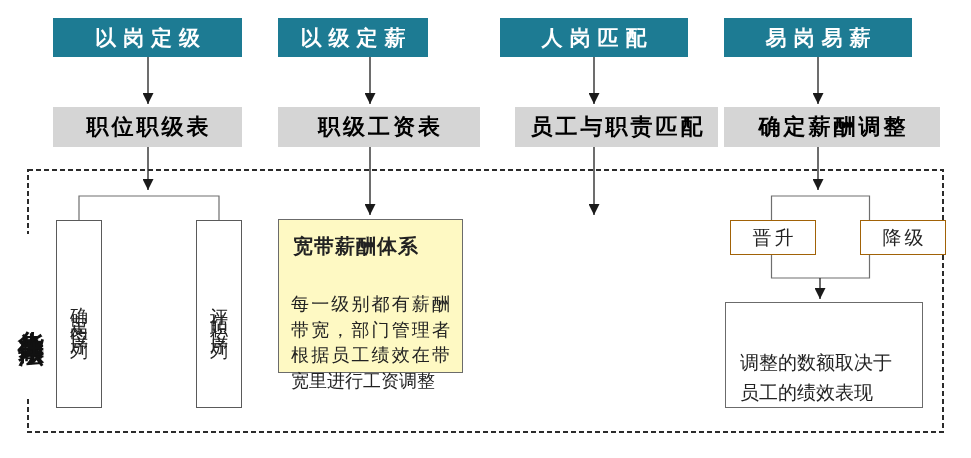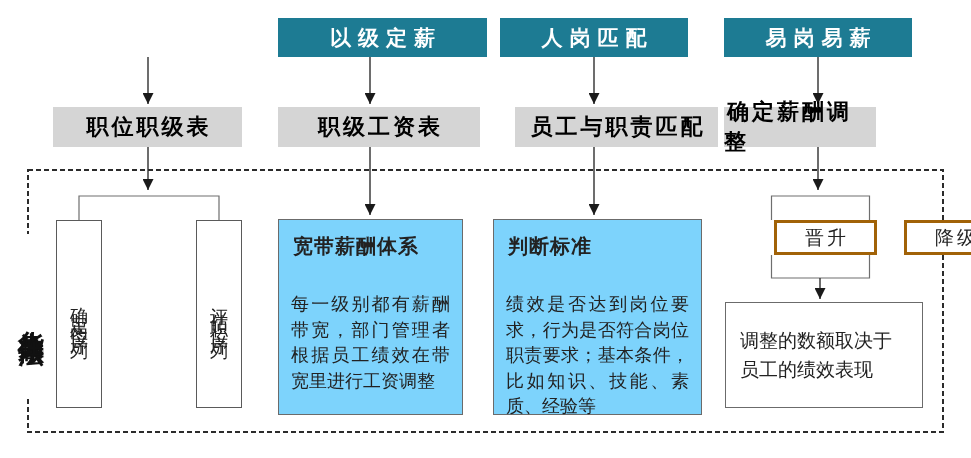--- a/index.html
+++ b/index.html
@@ -24,36 +24,36 @@
     font-size:22px;font-weight:700;letter-spacing:3px;text-indent:3px;
   }
   .vbox{
     position:absolute;top:220px;width:46px;height:188px;z-index:2;
     background:#fff;border:1px solid #5a5a5a;box-sizing:border-box;
     writing-mode:vertical-rl;text-orientation:upright;
     display:flex;align-items:center;justify-content:center;
     font-size:18px;letter-spacing:7px;
   }
   .card{
-    position:absolute;top:219px;height:196px;z-index:2;
-    background:#7dd3fc;border:1.5px solid var(--box-border,#6b6b6b);box-sizing:border-box;
+    position:absolute;top:219px;height:154px;z-index:2;
+    background:#fef9c3;border:1.5px solid var(--box-border,#6b6b6b);box-sizing:border-box;
     padding:10px 12px;
   }
   .card-title{font-size:20px;font-weight:700;letter-spacing:1px;margin:3px 0 0 2px;}
   .card-body{font-size:18px;line-height:1.42;margin-top:32px;text-align:justify;}
   .opt{
-    position:absolute;top:220px;width:103px;height:35px;z-index:2;
-    background:#fff;border:3px solid #a16207;box-sizing:border-box;
+    position:absolute;top:220px;width:86px;height:35px;z-index:2;
+    background:#fff;border:1px solid #a16207;box-sizing:border-box;
     display:flex;align-items:center;justify-content:center;
-    font-size:19px;letter-spacing:3px;text-indent:3px;margin-left:44px;
+    font-size:19px;letter-spacing:3px;text-indent:3px;
   }
   .result{
     position:absolute;left:725px;top:302px;width:198px;height:106px;z-index:2;
     background:#fff;border:1.5px solid var(--box-border,#6b6b6b);box-sizing:border-box;
-    display:flex;align-items:center;padding:0 14px;
+    display:flex;align-items:flex-end;padding:0 14px;
     font-size:19px;line-height:1.55;
   }
   .side-label{
     position:absolute;left:13px;top:234px;width:36px;height:164px;z-index:3;
     background:#fff;
     writing-mode:vertical-rl;text-orientation:upright;
     display:flex;align-items:center;justify-content:center;
     font-size:26px;font-weight:700;letter-spacing:2px;color:#111;
   }
 </style>
@@ -80,41 +80,38 @@
     <line class="arrow" x1="370" y1="147" x2="370" y2="215" marker-end="url(#arw)"></line>
     <line class="arrow" x1="594" y1="147" x2="594" y2="215" marker-end="url(#arw)"></line>
     <line class="arrow" x1="818" y1="147" x2="818" y2="190" marker-end="url(#arw)"></line>
 
     <path class="bracket" d="M79,220 V196 H219 V220"></path>
     <path class="bracket" d="M771.5,220 V196 H869.5 V220"></path>
     <path class="bracket" d="M771.5,255 V278 H869.5 V255"></path>
     <line class="arrow" x1="820" y1="278" x2="820" y2="299" marker-end="url(#arw)"></line>
   </svg>
 
-  <div class="hdr" style="left:278px;width:209px">以级定薪</div>
+  <div class="hdr" style="left:53px;width:189px">以岗定级</div>
+  <div class="hdr" style="left:278px;width:150px">以级定薪</div>
   <div class="hdr" style="left:724px;width:188px">易岗易薪</div>
   <div class="hdr" style="left:500px;width:188px">人岗匹配</div>
 
   <div class="step" style="left:53px;width:189px">职位职级表</div>
   <div class="step" style="left:278px;width:202px">职级工资表</div>
   <div class="step" style="left:515px;width:203px">员工与职责匹配</div>
-  <div class="step" style="left:724px;width:152px">确定薪酬调整</div>
+  <div class="step" style="left:724px;width:216px">确定薪酬调整</div>
 
   <div class="vbox" style="left:56px">确定岗位序列</div>
   <div class="vbox" style="left:196px">评估职位序列</div>
 
   <div class="card" style="left:278px;width:185px">
     <div class="card-title">宽带薪酬体系</div>
     <div class="card-body">每一级别都有薪酬带宽，部门管理者根据员工绩效在带宽里进行工资调整</div>
   </div>
 
-  <div class="card" style="left:493px;width:209px">
-    <div class="card-title">判断标准</div>
-    <div class="card-body">绩效是否达到岗位要求，行为是否符合岗位职责要求；基本条件，比如知识、技能、素质、经验等</div>
-  </div>
 
   <div class="opt" style="left:730px">晋升</div>
   <div class="opt" style="left:860px">降级</div>
   <div class="result">
     <span>调整的数额取决于员工的绩效表现</span>
   </div>
 
   <div class="side-label">华为具体做法</div>
 
 </div>

